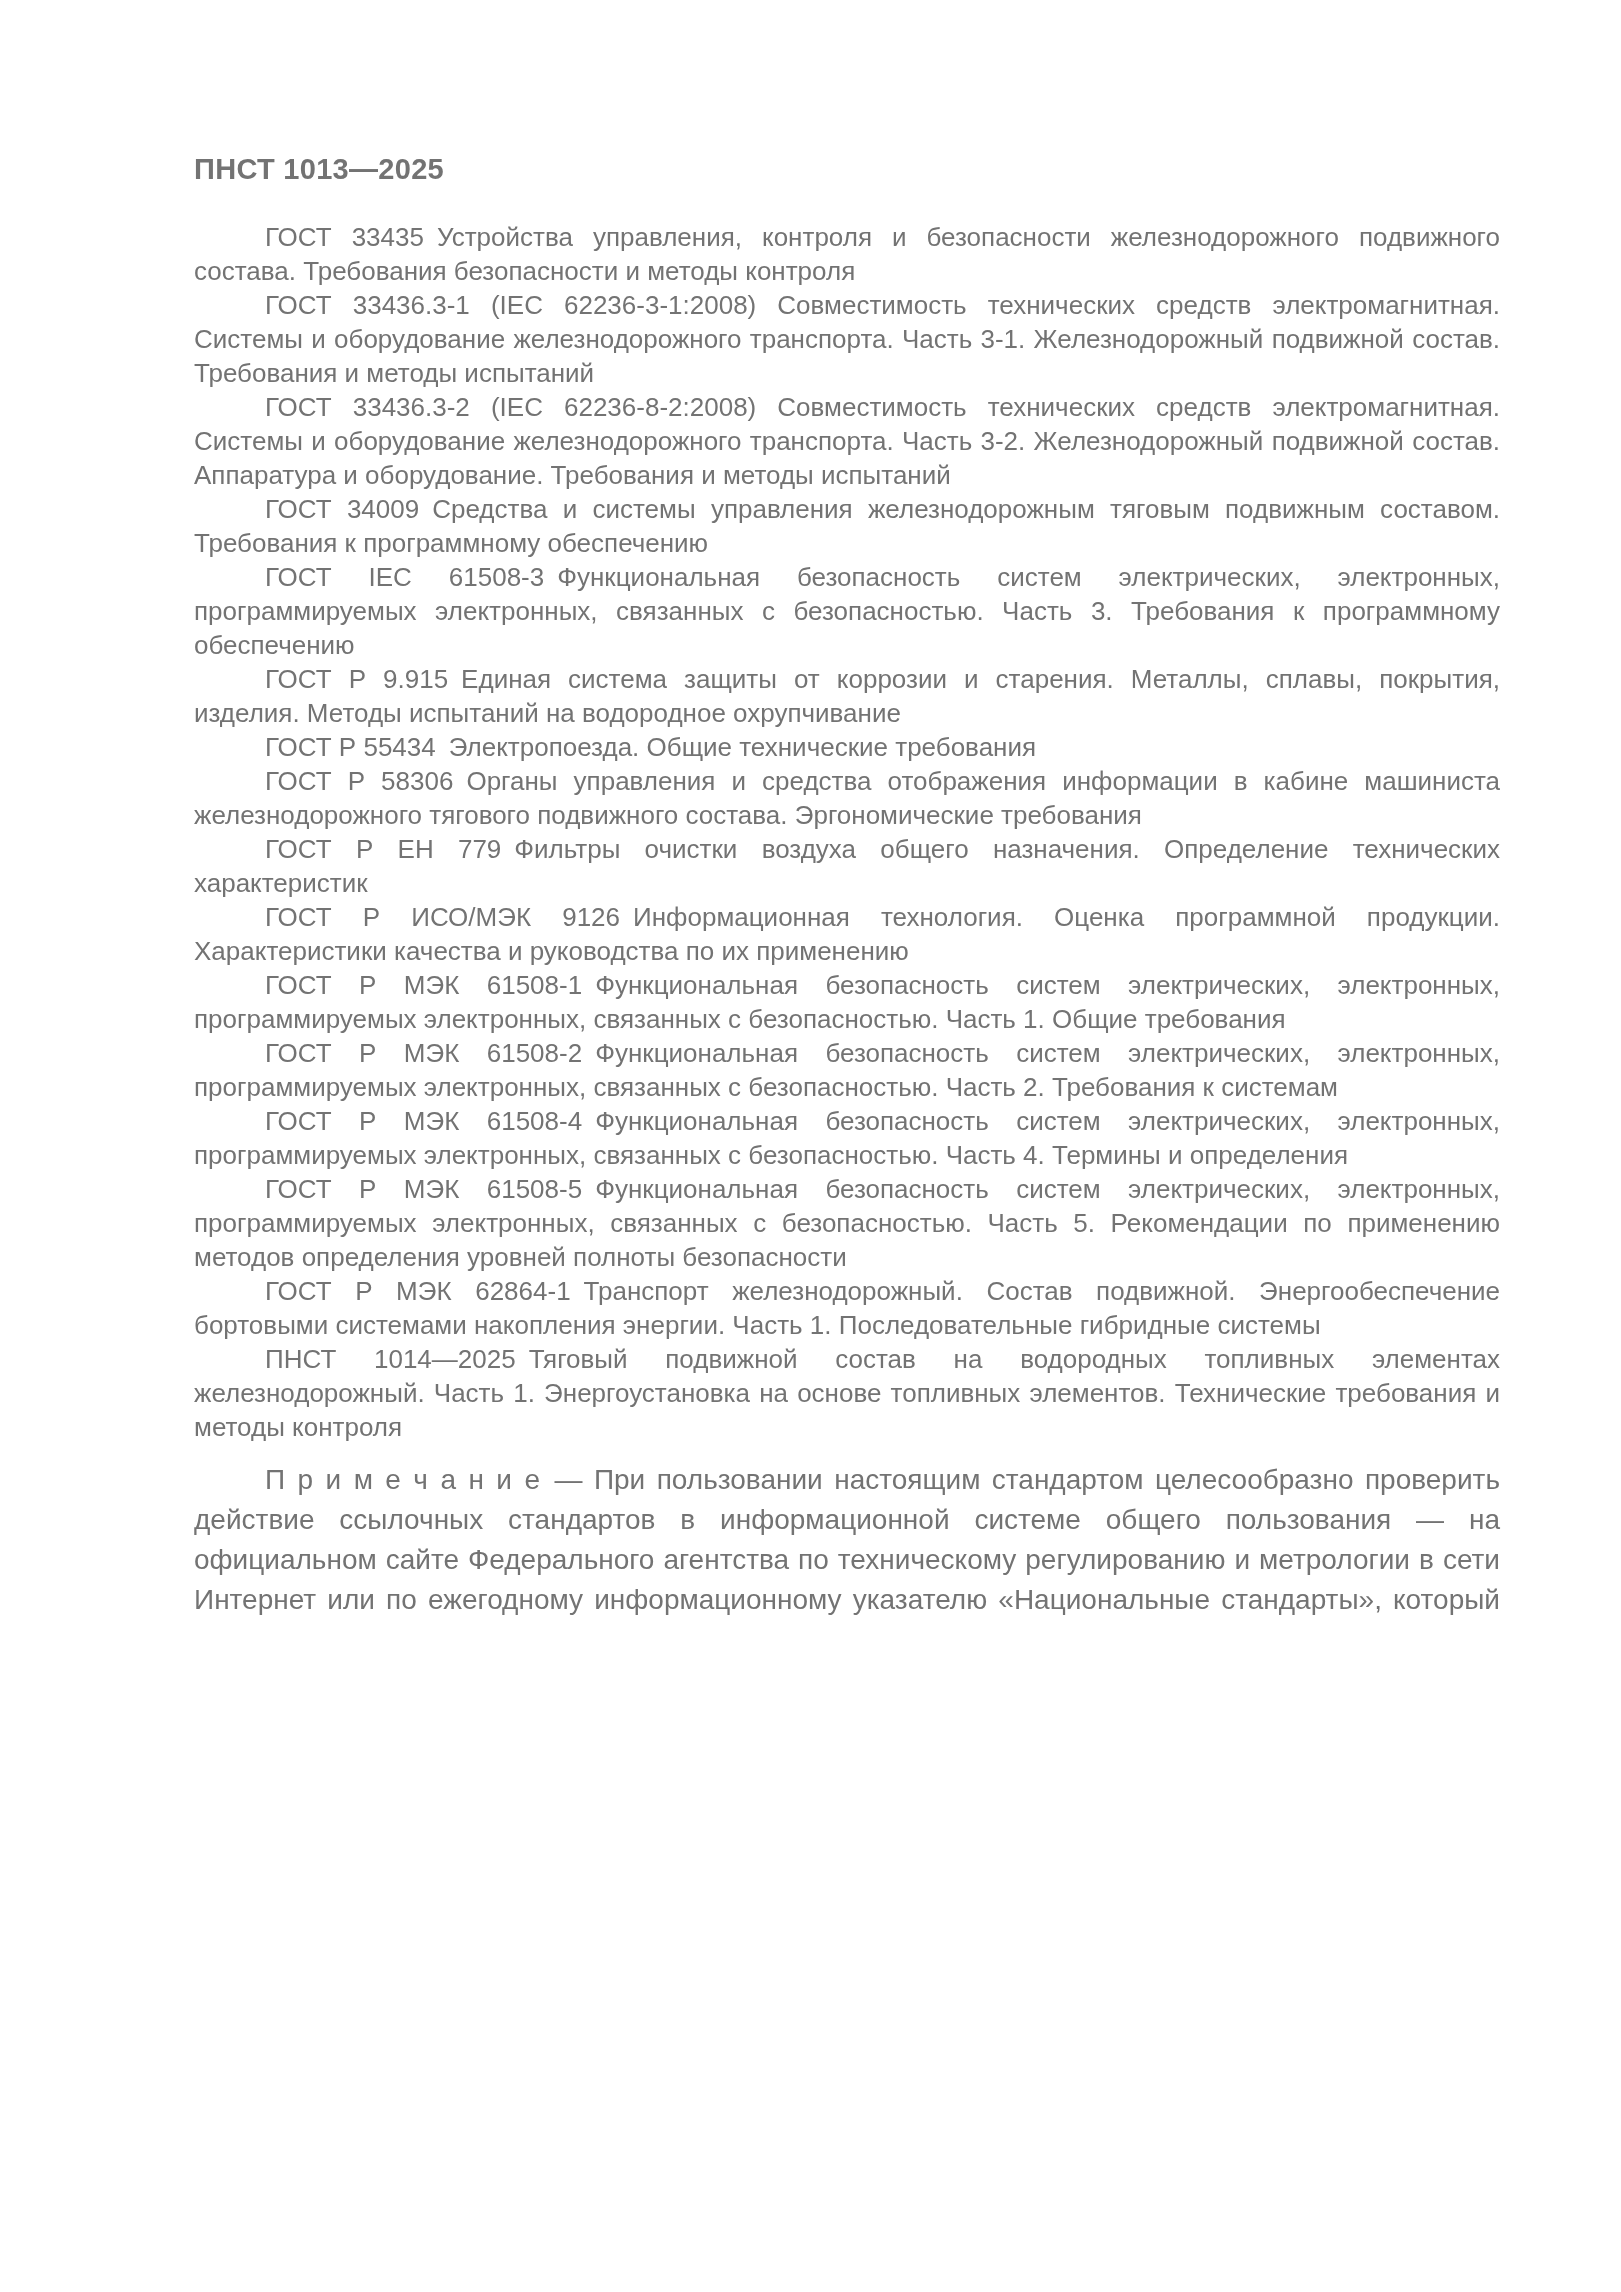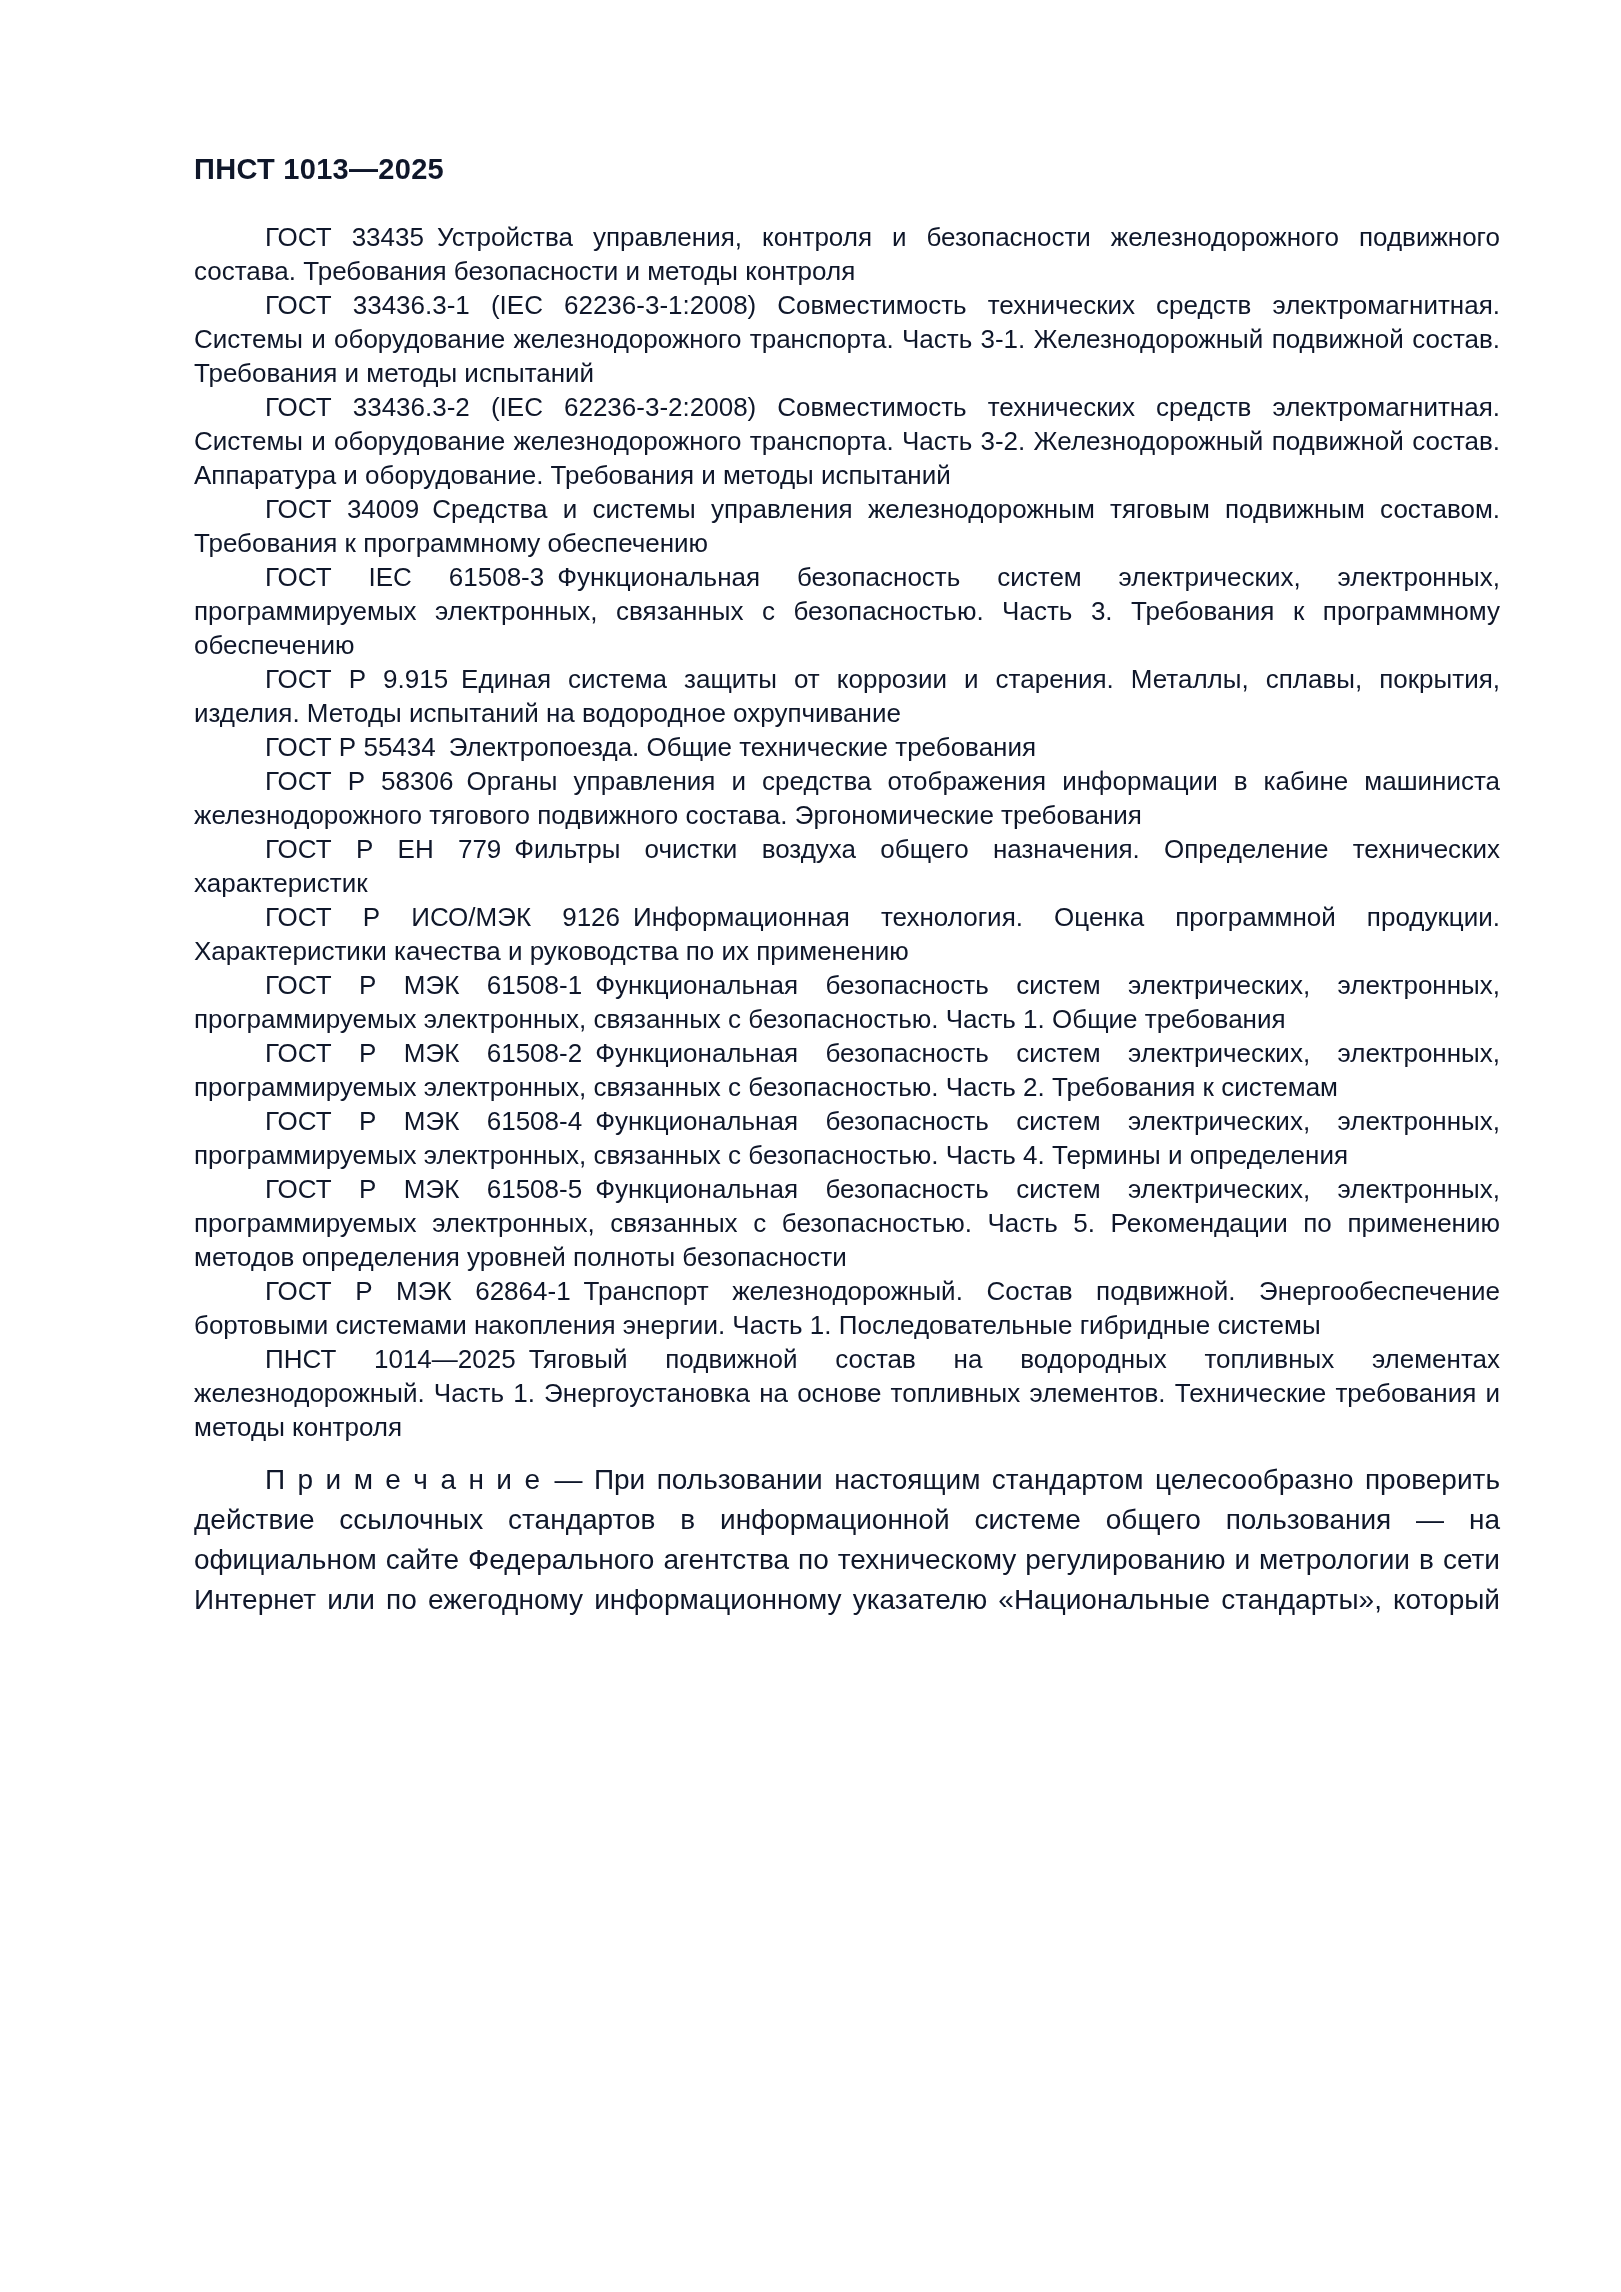--- a/index.html
+++ b/index.html
@@ -5,21 +5,21 @@
   html, body {
     margin: 0;
     padding: 0;
     background: #ffffff;
   }
   .page {
     position: relative;
     width: 1621px;
     height: 1617px;
     background: #ffffff;
-    color: #0f172a;
+    color: #737373;
     font-family: "Liberation Sans", "DejaVu Sans", sans-serif;
     overflow: hidden;
   }
   .doc-header {
     position: absolute;
     top: 153px;
     left: 194px;
     font-size: 29px;
     font-weight: 700;
     letter-spacing: 0.3px;
@@ -74,21 +74,21 @@
 
 <div class="page">
 
   <div class="doc-header">ПНСТ 1013—2025</div>
 
   <div class="content">
 
     <div class="ref-list">
       <p class="body-par">ГОСТ 33435 Устройства управления, контроля и безопасности железнодорожного подвижного состава. Требования безопасности и методы контроля</p>
       <p class="body-par">ГОСТ 33436.3-1 (IEC 62236-3-1:2008) Совместимость технических средств электромагнитная. Системы и оборудование железнодорожного транспорта. Часть 3-1. Железнодорожный подвижной состав. Требования и методы испытаний</p>
-      <p class="body-par">ГОСТ 33436.3-2 (IEC 62236-3-2:2008) Совместимость технических средств электромагнитная. Системы и оборудование железнодорожного транспорта. Часть 3-2. Железнодорожный подвижной состав. Аппаратура и оборудование. Требования и методы испытаний</p>
+      <p class="body-par">ГОСТ 33436.3-2 (IEC 62236-8-2:2008) Совместимость технических средств электромагнитная. Системы и оборудование железнодорожного транспорта. Часть 3-2. Железнодорожный подвижной состав. Аппаратура и оборудование. Требования и методы испытаний</p>
       <p class="body-par">ГОСТ 34009 Средства и системы управления железнодорожным тяговым подвижным составом. Требования к программному обеспечению</p>
       <p class="body-par">ГОСТ IEC 61508-3 Функциональная безопасность систем электрических, электронных, программируемых электронных, связанных с безопасностью. Часть 3. Требования к программному обеспечению</p>
       <p class="body-par">ГОСТ Р 9.915 Единая система защиты от коррозии и старения. Металлы, сплавы, покрытия, изделия. Методы испытаний на водородное охрупчивание</p>
       <p class="body-par">ГОСТ Р 55434 Электропоезда. Общие технические требования</p>
       <p class="body-par">ГОСТ Р 58306 Органы управления и средства отображения информации в кабине машиниста железнодорожного тягового подвижного состава. Эргономические требования</p>
       <p class="body-par">ГОСТ Р ЕН 779 Фильтры очистки воздуха общего назначения. Определение технических характеристик</p>
       <p class="body-par">ГОСТ Р ИСО/МЭК 9126 Информационная технология. Оценка программной продукции. Характеристики качества и руководства по их применению</p>
       <p class="body-par">ГОСТ Р МЭК 61508-1 Функциональная безопасность систем электрических, электронных, программируемых электронных, связанных с безопасностью. Часть 1. Общие требования</p>
       <p class="body-par">ГОСТ Р МЭК 61508-2 Функциональная безопасность систем электрических, электронных, программируемых электронных, связанных с безопасностью. Часть 2. Требования к системам</p>
       <p class="body-par">ГОСТ Р МЭК 61508-4 Функциональная безопасность систем электрических, электронных, программируемых электронных, связанных с безопасностью. Часть 4. Термины и определения</p>

